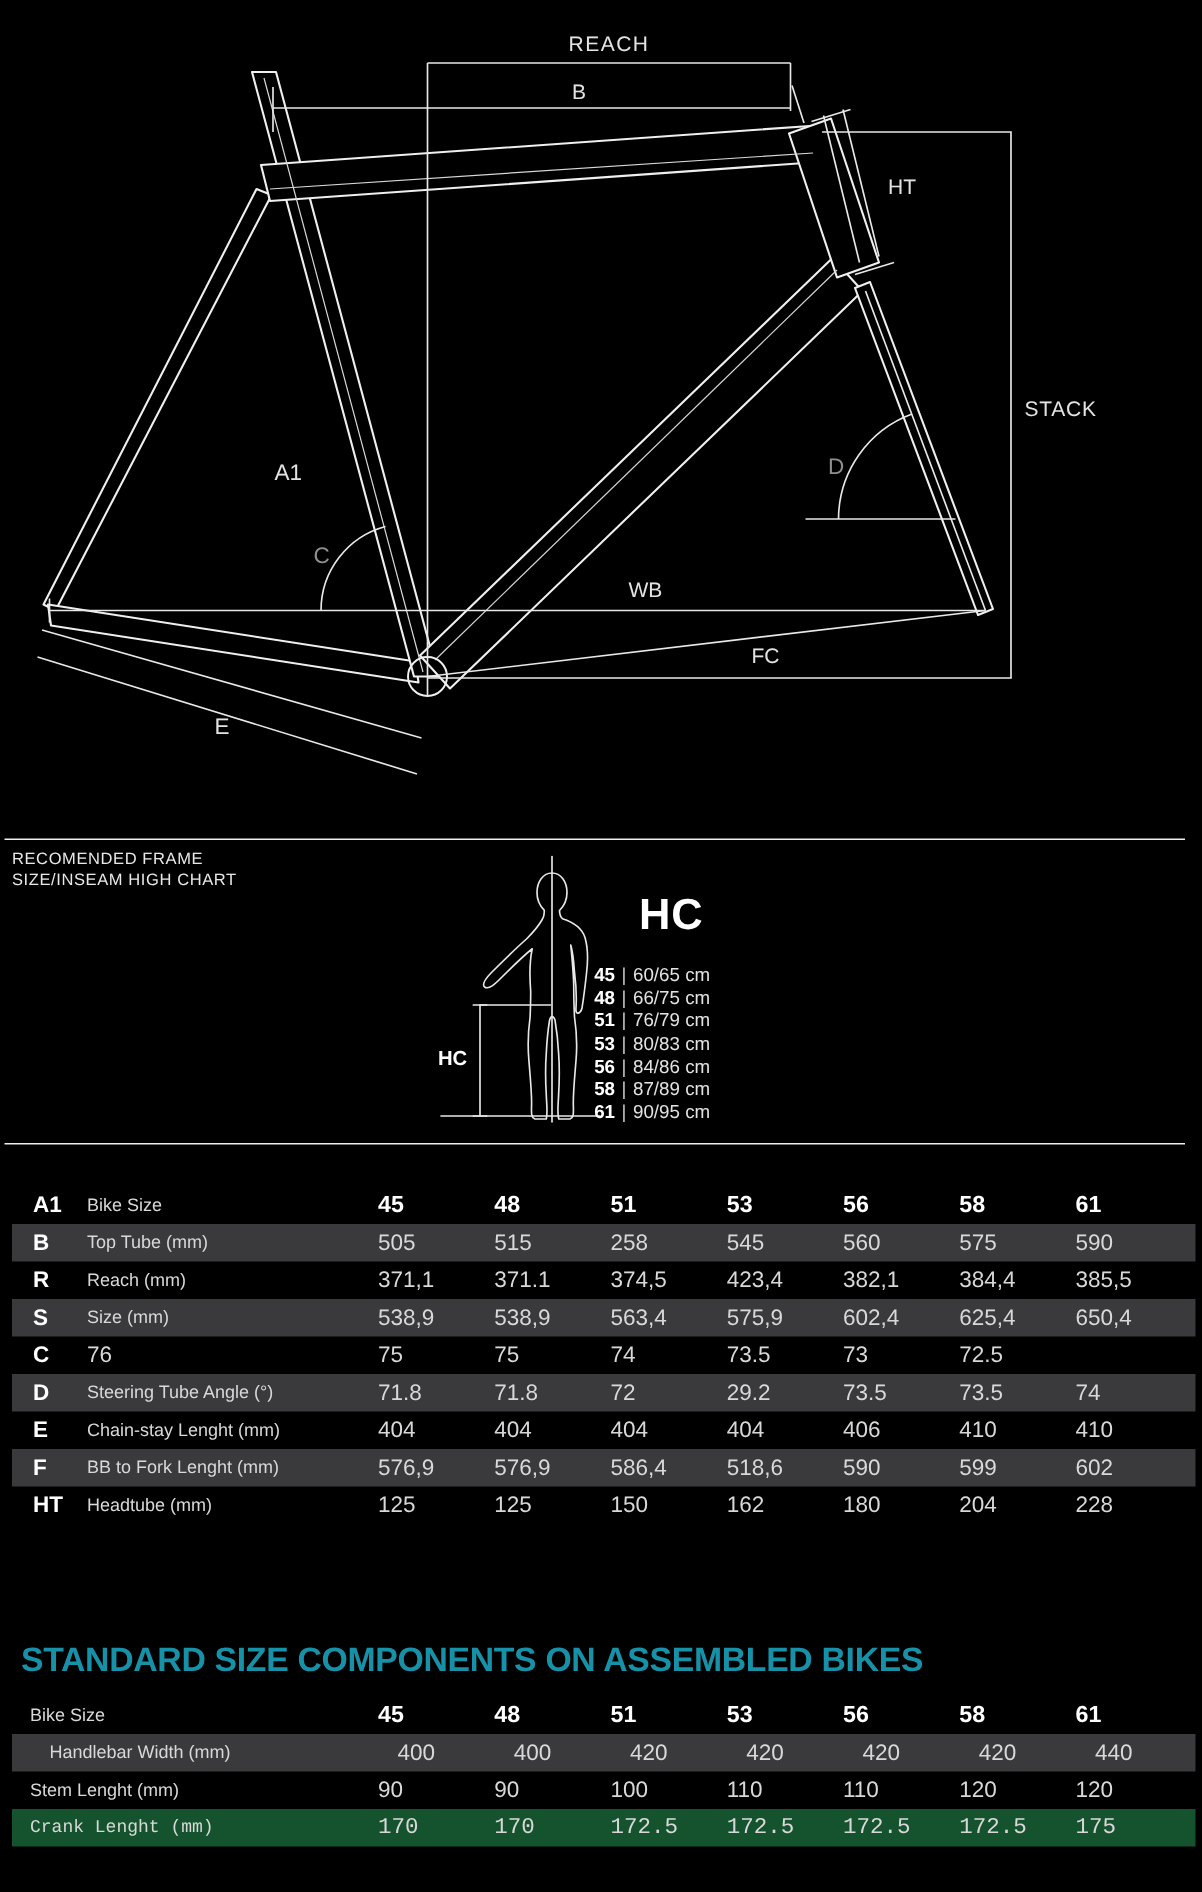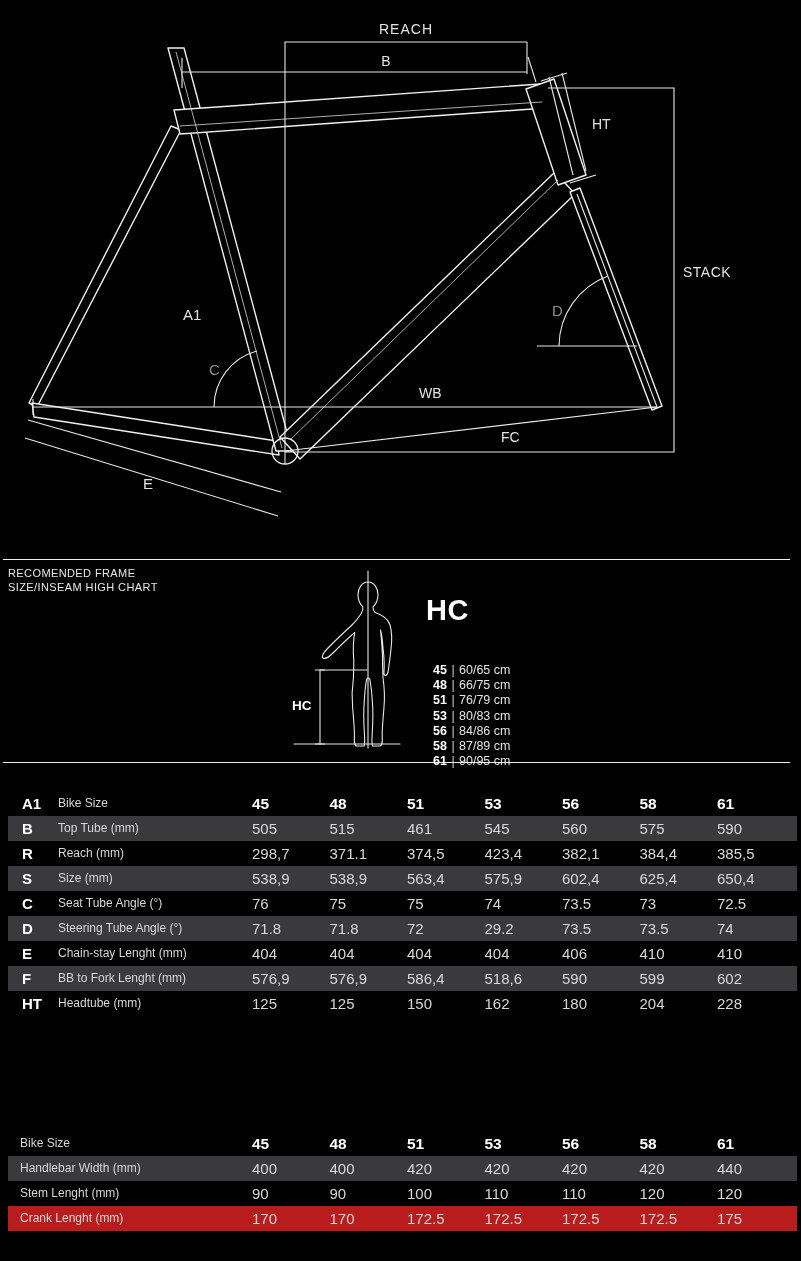--- a/index.html
+++ b/index.html
@@ -6,21 +6,21 @@
   body{width:801px;height:1261px;position:relative;font-family:"Liberation Sans",sans-serif;}
   .page{position:absolute;top:0;left:0;width:801px;height:1261px;background:#000;overflow:hidden;}
   svg text{font-family:"Liberation Sans",sans-serif;}
   #frame-diagram{position:absolute;top:0;left:0;}
   .divider{position:absolute;left:3px;width:787px;height:1px;background:#efefef;}
   #divider-top{top:559px;}
   #divider-bottom{top:762px;}
   .section-title{position:absolute;left:8px;top:566px;color:#e8e8e8;font-size:11px;line-height:14px;letter-spacing:.4px;}
   #figure-svg{position:absolute;left:280px;top:558px;}
   .hc-heading{position:absolute;left:426px;top:594px;color:#fff;font-size:29px;font-weight:bold;letter-spacing:.5px;}
-  .hc-list{position:absolute;left:417px;top:643px;font-size:12.5px;line-height:15.2px;color:#ddd;margin-top:20px;}
+  .hc-list{position:absolute;left:380px;top:643px;font-size:12.5px;line-height:15.2px;color:#ddd;}
   .hc-row .num{display:inline-block;width:30px;text-align:right;font-weight:bold;color:#fff;}
   .hc-row .sep{display:inline-block;width:12px;text-align:center;color:#c9c9c9;}
   .hc-row .range{color:#e2e2e2;}
   .table{position:absolute;left:8px;width:789px;}
   #geometry-table{top:791px;}
   #components-table{top:1131px;}
   .trow{display:grid;grid-template-columns:50px 194px repeat(7,77.5px);height:25px;line-height:25px;}
   .comp .trow{grid-template-columns:244px repeat(7,77.5px);}
   .trow.shaded{background:#3a3a3c;}
   .cell-letter{padding-left:14px;font-weight:bold;color:#fff;font-size:15px;}
@@ -148,51 +148,50 @@
         <div class="cell-val cell-size">53</div>
         <div class="cell-val cell-size">56</div>
         <div class="cell-val cell-size">58</div>
         <div class="cell-val cell-size">61</div>
       </div>
       <div class="trow shaded" style="background: rgb(58, 58, 60);">
         <div class="cell-letter">B</div>
         <div class="cell-label">Top Tube (mm)</div>
         <div class="cell-val">505</div>
         <div class="cell-val">515</div>
-        <div class="cell-val">461</div>
+        <div class="cell-val">258</div>
         <div class="cell-val">545</div>
         <div class="cell-val">560</div>
         <div class="cell-val">575</div>
         <div class="cell-val">590</div>
       </div>
       <div class="trow">
         <div class="cell-letter">R</div>
         <div class="cell-label">Reach (mm)</div>
-        <div class="cell-val">298,7</div>
+        <div class="cell-val">371,1</div>
         <div class="cell-val">371.1</div>
         <div class="cell-val">374,5</div>
         <div class="cell-val">423,4</div>
         <div class="cell-val">382,1</div>
         <div class="cell-val">384,4</div>
         <div class="cell-val">385,5</div>
       </div>
       <div class="trow shaded" style="background: rgb(58, 58, 60);">
         <div class="cell-letter">S</div>
         <div class="cell-label">Size (mm)</div>
         <div class="cell-val">538,9</div>
         <div class="cell-val">538,9</div>
         <div class="cell-val">563,4</div>
         <div class="cell-val">575,9</div>
         <div class="cell-val">602,4</div>
         <div class="cell-val">625,4</div>
         <div class="cell-val">650,4</div>
       </div>
       <div class="trow">
         <div class="cell-letter">C</div>
-        <div class="cell-label">Seat Tube Angle (°)</div>
         <div class="cell-val">76</div>
         <div class="cell-val">75</div>
         <div class="cell-val">75</div>
         <div class="cell-val">74</div>
         <div class="cell-val">73.5</div>
         <div class="cell-val">73</div>
         <div class="cell-val">72.5</div>
       </div>
       <div class="trow shaded" style="background: rgb(58, 58, 60);">
         <div class="cell-letter">D</div>
@@ -233,52 +232,53 @@
         <div class="cell-val">125</div>
         <div class="cell-val">125</div>
         <div class="cell-val">150</div>
         <div class="cell-val">162</div>
         <div class="cell-val">180</div>
         <div class="cell-val">204</div>
         <div class="cell-val">228</div>
       </div>
     </div>
 
+  <h2 class="comp-title" style="margin: 0px; color: rgb(23, 145, 168);">STANDARD SIZE COMPONENTS ON ASSEMBLED BIKES</h2>
   <div class="table comp" id="components-table">
       <div class="trow">
         <div class="cell-label">Bike Size</div>
         <div class="cell-val cell-size">45</div>
         <div class="cell-val cell-size">48</div>
         <div class="cell-val cell-size">51</div>
         <div class="cell-val cell-size">53</div>
         <div class="cell-val cell-size">56</div>
         <div class="cell-val cell-size">58</div>
         <div class="cell-val cell-size">61</div>
       </div>
-      <div class="trow shaded" style="background: rgb(58, 58, 60);">
+      <div class="trow shaded" style="background: rgb(58, 58, 60); padding-left: 13px;">
         <div class="cell-label">Handlebar Width (mm)</div>
         <div class="cell-val">400</div>
         <div class="cell-val">400</div>
         <div class="cell-val">420</div>
         <div class="cell-val">420</div>
         <div class="cell-val">420</div>
         <div class="cell-val">420</div>
         <div class="cell-val">440</div>
       </div>
       <div class="trow">
         <div class="cell-label">Stem Lenght (mm)</div>
         <div class="cell-val">90</div>
         <div class="cell-val">90</div>
         <div class="cell-val">100</div>
         <div class="cell-val">110</div>
         <div class="cell-val">110</div>
         <div class="cell-val">120</div>
         <div class="cell-val">120</div>
       </div>
-      <div class="trow shaded" style="background: #b91c1c;">
+      <div class="trow shaded" style="background: #14532d; font-family: Liberation Mono, monospace;">
         <div class="cell-label">Crank Lenght (mm)</div>
         <div class="cell-val">170</div>
         <div class="cell-val">170</div>
         <div class="cell-val">172.5</div>
         <div class="cell-val">172.5</div>
         <div class="cell-val">172.5</div>
         <div class="cell-val">172.5</div>
         <div class="cell-val">175</div>
       </div>
     </div>

